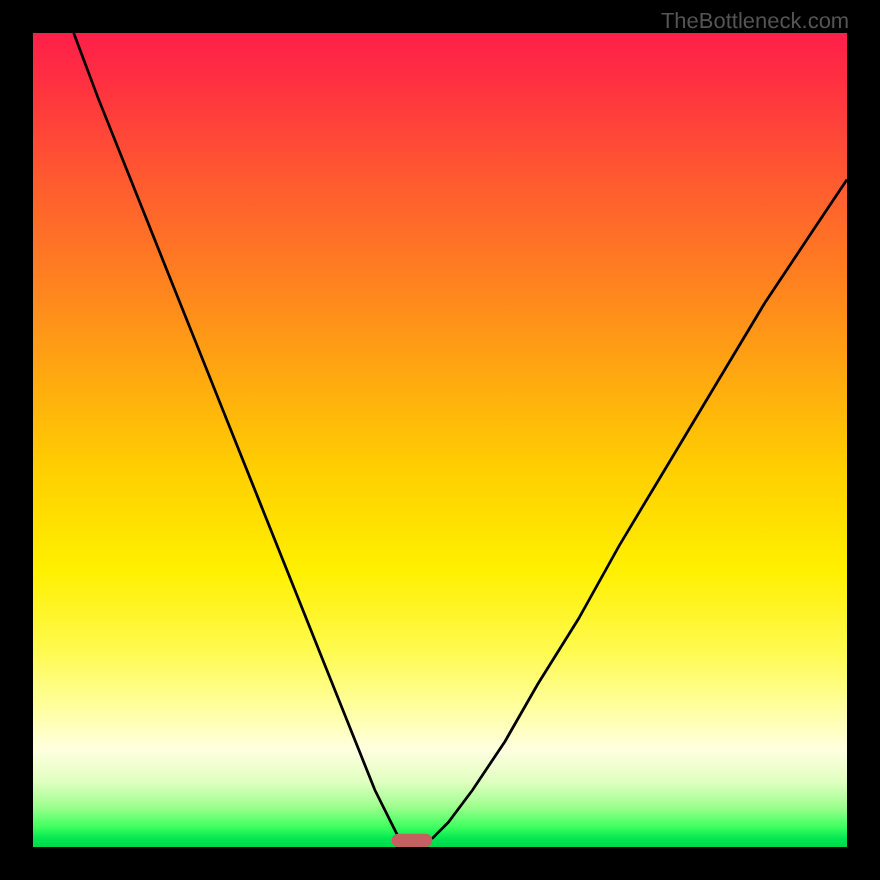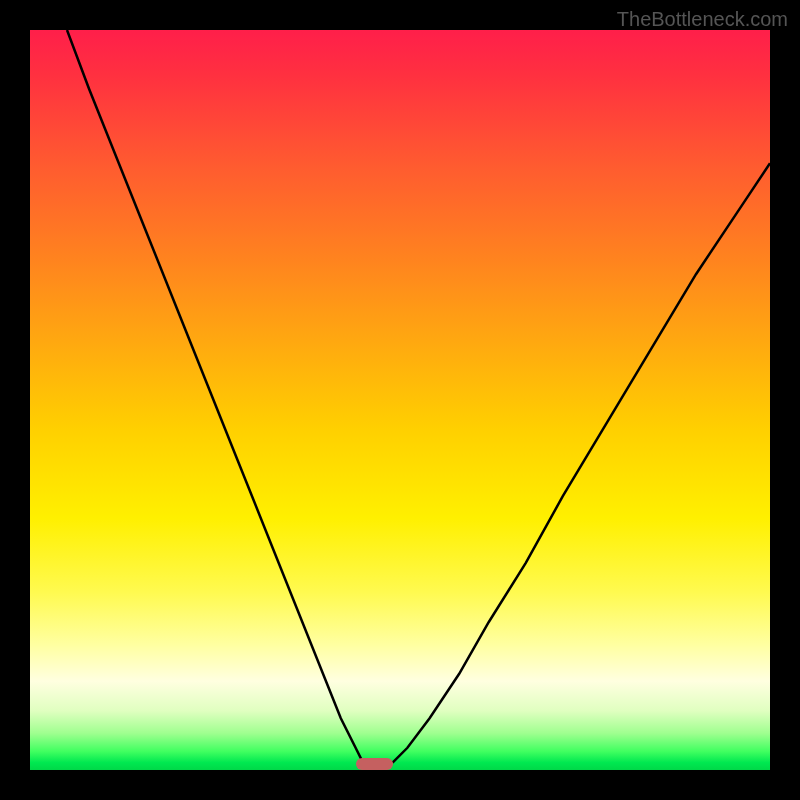--- a/index.html
+++ b/index.html
@@ -10,21 +10,21 @@
     body {
       width: 800px;
       height: 800px;
       background: #000;
       position: relative;
       font-family: Arial, sans-serif;
     }
     .watermark {
       position: absolute;
       top: 8px;
-      right: 12px;
+      right: 28px;
       color: #555;
       font-size: 20px;
       z-index: 10;
     }
     .chart-container {
       position: absolute;
       top: 30px;
       left: 30px;
       width: 740px;
       height: 740px;

